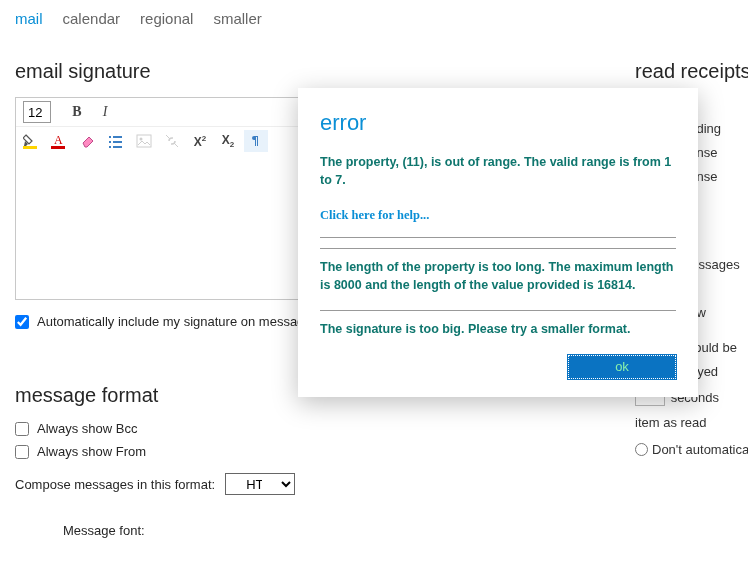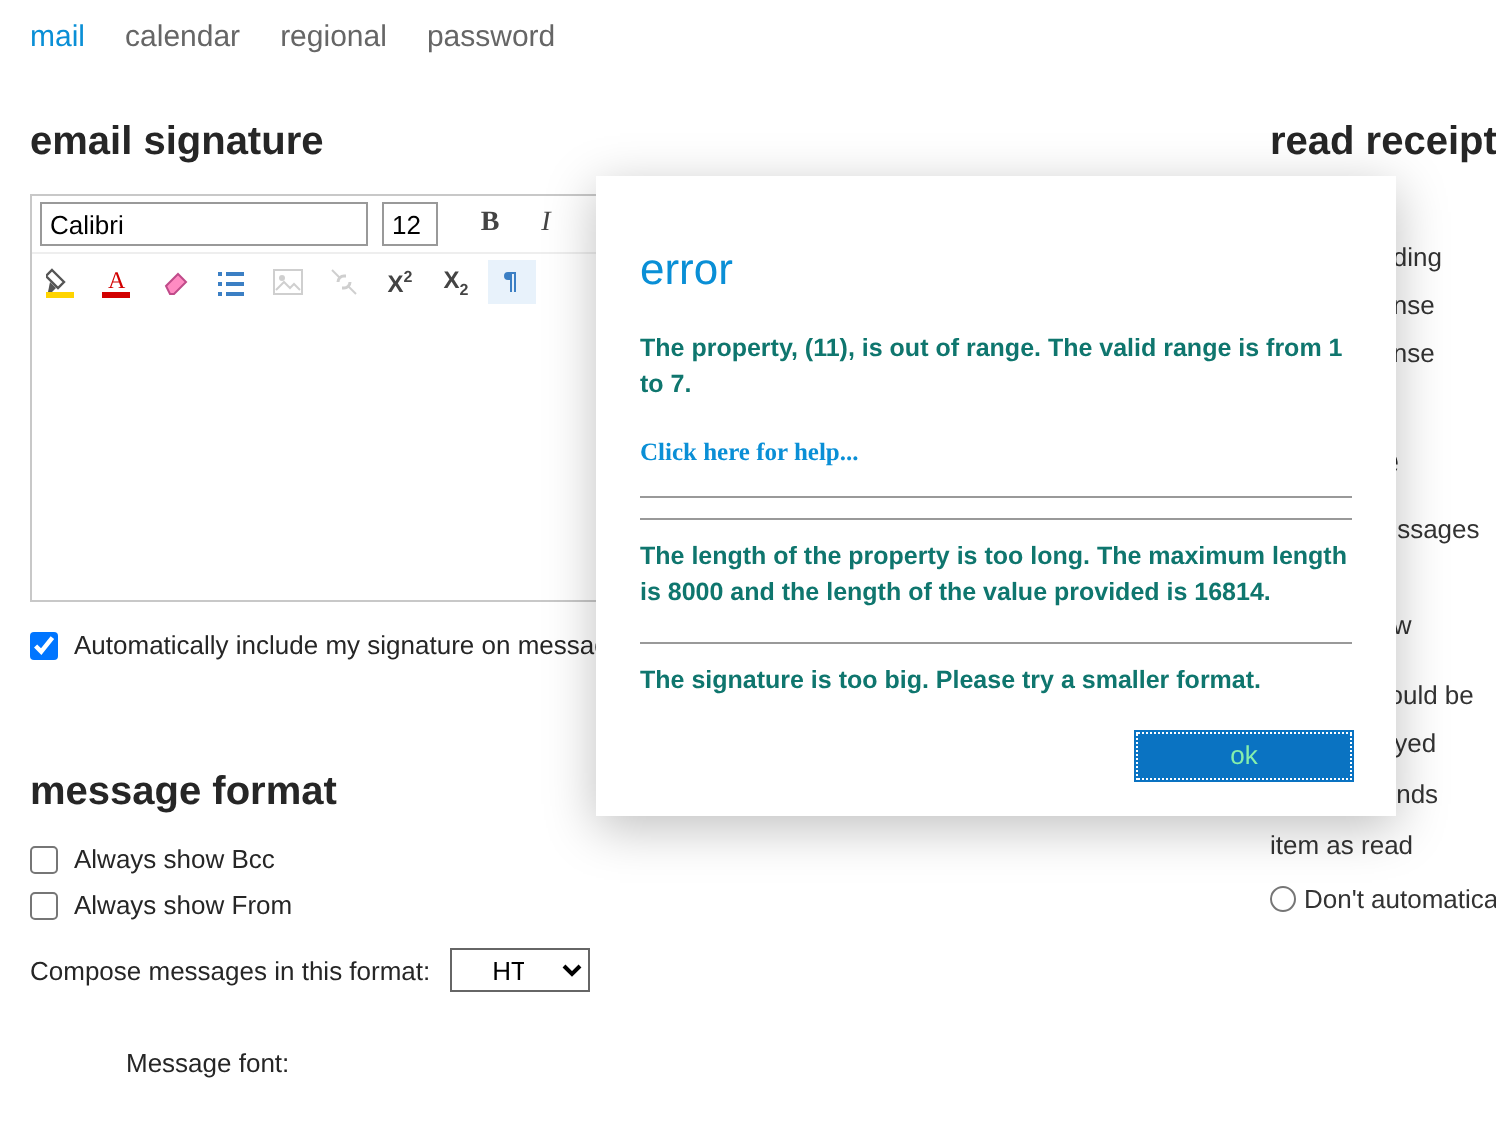--- a/index.html
+++ b/index.html
@@ -7,21 +7,21 @@
   body { position: relative; }
 
   
   .tabs { display: flex; gap: 20px; padding: 10px 15px 8px 15px; font-size: 15px; color: #666; }
   .tab { cursor: pointer; }
   .tab.active { color: #0a8fd6; }
 
   
   .left-col { position: absolute; left: 15px; top: 60px; width: 610px; }
 
-  .section-title { font-size: 20px; font-weight: 700; color: #262626; margin-bottom: 14px; }
+  .section-title { font-size: 20px; font-weight: 400; color: #262626; margin-bottom: 14px; }
 
   
   .sig-box { border: 1px solid #c8c8c8; width: 600px; }
   .toolbar { display: flex; flex-wrap: wrap; align-items: center; padding: 3px 4px; gap: 4px; border-bottom: 1px solid #eee; }
   .toolbar-row2 { border-bottom: none; }
   .font-select { width: 164px; height: 22px; border: 1px solid #999; font-size: 13px; padding: 1px 4px; background: #fff; }
   .size-select { width: 28px; height: 22px; border: 1px solid #999; font-size: 13px; padding: 1px 4px; background: #fff; margin-left: 3px; }
   .tb-btn { width: 24px; height: 22px; display: flex; align-items: center; justify-content: center; font-size: 14px; color: #444; cursor: pointer; }
   .tb-btn svg { display: block; }
   .faded { opacity: .35; }
@@ -39,44 +39,43 @@
   
   .right-col { position: absolute; left: 635px; top: 60px; width: 200px; font-size: 13px; color: #333; }
   .right-col .section-title { white-space: nowrap; }
   .right-line { margin-top: 9px; white-space: nowrap; }
   .right-gap { height: 36px; }
   .r-input { width: 30px; height: 18px; border: 1px solid #bbb; margin-right: 2px; }
   .radio-row { display: flex; align-items: center; gap: 4px; margin-top: 12px; white-space: nowrap; }
 
   
   .modal { position: absolute; left: 298px; top: 88px; width: 400px; background: #fff; box-shadow: 0 6px 24px rgba(0,0,0,.25); padding: 22px 22px 18px 22px; }
-  .modal h2 { font-size: 22px; font-weight: 400; color: #0a8fd6; margin-bottom: 18px; margin-top: 12px; }
+  .modal h2 { font-size: 22px; font-weight: 400; color: #0a8fd6; margin-bottom: 18px; }
   .m-text { font-size: 12.5px; color: #0f766e; font-weight: 600; margin-bottom: 16px; line-height: 1.4; }
   .m-link { font-size: 12.5px; color: #0a8fd6; font-weight: 600; cursor: pointer; margin-bottom: 8px; display: inline-block; font-family: Liberation Serif, serif; }
   .m-hr { border: none; border-top: 1px solid #999; margin: 6px 0 10px 0; }
   .redact { display: inline-block; width: 228px; height: 11px; background: #d20000; border-radius: 2px; vertical-align: middle; margin: 0 3px; position: relative; top: -1px; }
   .ok-btn { float: right; width: 108px; height: 24px; background: #0a73c2; color: #86efac; border: 1px dotted #fff; outline: 1px solid #0a73c2; font-size: 13px; cursor: pointer; margin-top: 8px; }
   .clear { clear: both; }
 </style>
 </head>
 <body>
 
 <div class="tabs">
   <span class="tab active">mail</span>
   <span class="tab">calendar</span>
   <span class="tab">regional</span>
-  <span class="tab">password</span>
+  <span class="tab">smaller</span>
 </div>
 
 <div class="left-col">
   <div class="section-title">email signature</div>
 
   <div class="sig-box">
     <div class="toolbar">
-      <input class="font-select" value="Calibri" style="">
       <input class="size-select" value="12" style="">
       <span style="width:6px"></span>
       <span class="tb-btn" style="font-weight:bold;font-family:serif">B</span>
       <span class="tb-btn" style="font-style:italic;font-family:serif">I</span>
     </div>
     <div class="toolbar toolbar-row2">
       <span class="tb-btn">
         <svg width="18" height="16" viewBox="0 0 18 16">
             <path d="M3 2l6 6-3 3-6-6z" fill="none" stroke="#555" stroke-width="1.2"></path>
             <path d="M2 8l3 3-2 2H1z" fill="#555"></path>

